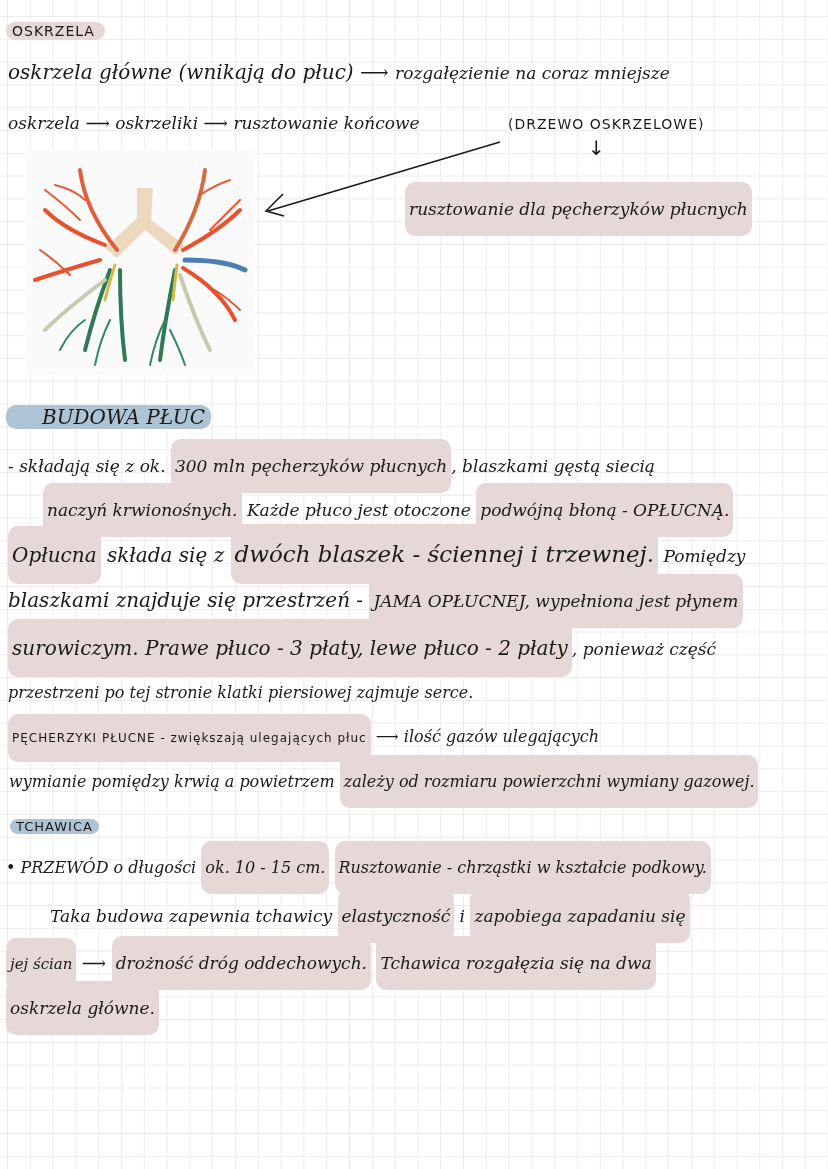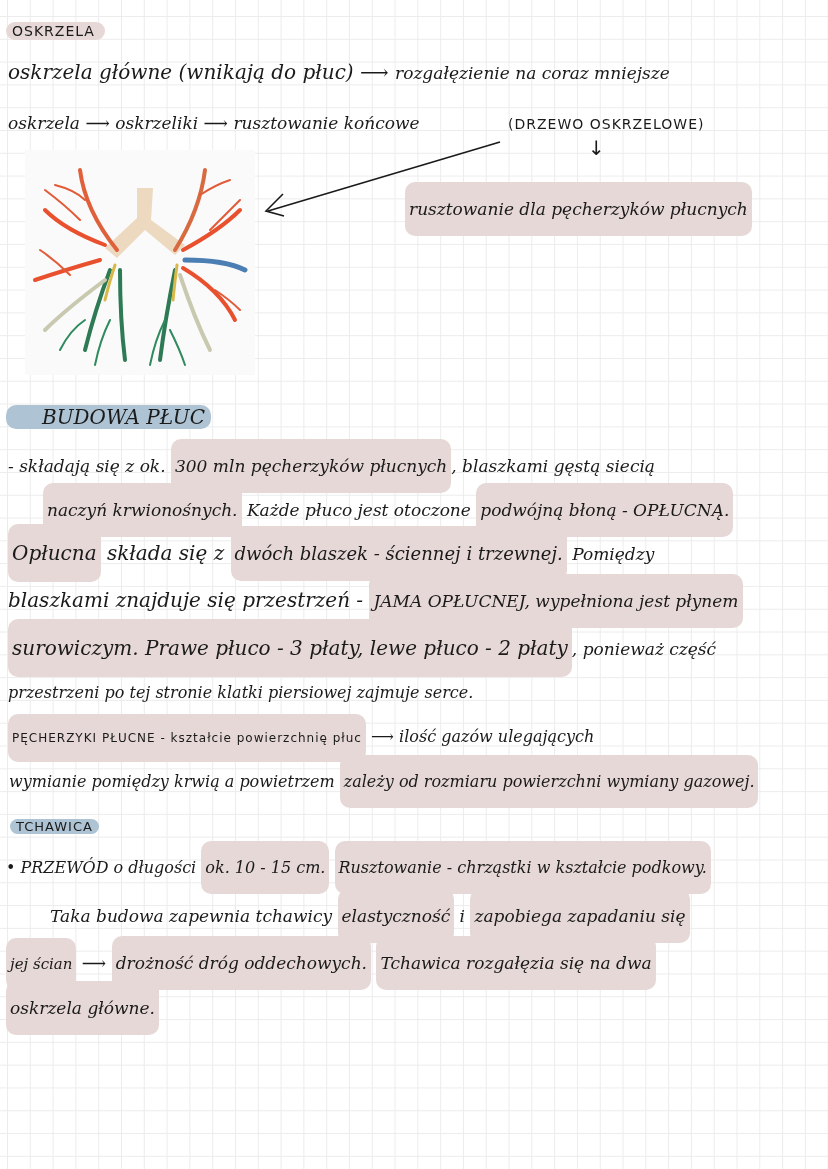--- a/index.html
+++ b/index.html
@@ -89,35 +89,35 @@
 <div class="abs hand line" style="left:8px; top:456px;">
   <span>- składają się z ok.</span>
   <span class="hl">300 mln pęcherzyków płucnych</span><span>, blaszkami gęstą siecią</span>
 </div>
 
 <div class="abs hand line" style="left:8px; top:500px;margin-left:35px;">
   <span class="hl">naczyń krwionośnych.</span><span> Każde płuco jest otoczone </span><span class="hl">podwójną błoną - OPŁUCNĄ.</span>
 </div>
 
 <div class="abs hand big" style="left:8px; top:541px;">
-  <span class="hl">Opłucna</span><span> składa się z </span><span class="hl" style="font-size:18px">dwóch blaszek - ściennej i trzewnej.</span><span style="font-size:17px"> Pomiędzy</span>
+  <span class="hl">Opłucna</span><span> składa się z </span><span class="hl" style="font-size:23px">dwóch blaszek - ściennej i trzewnej.</span><span style="font-size:17px"> Pomiędzy</span>
 </div>
 
 <div class="abs hand big" style="left:8px; top:588px;">
   <span>blaszkami znajduje się przestrzeń - </span><span class="hl" style="font-size:17px">JAMA OPŁUCNEJ, wypełniona jest płynem</span>
 </div>
 
 <div class="abs hand big" style="left:8px; top:636px;">
   <span class="hl">surowiczym. Prawe płuco - 3 płaty, lewe płuco - 2 płaty</span><span style="font-size:17px">, ponieważ część</span>
 </div>
 
 <div class="abs hand" style="left:8px; top:683px; font-size:16px;">przestrzeni po tej stronie klatki piersiowej zajmuje serce.</div>
 
 <div class="abs hand" style="left:8px; top:727px; font-size:16px;">
-  <span class="hl caps" style="font-family:'DejaVu Sans',sans-serif; font-style:normal; font-size:12px;">PĘCHERZYKI PŁUCNE - kształcie powierzchnię płuc</span>
+  <span class="hl caps" style="font-family:'DejaVu Sans',sans-serif; font-style:normal; font-size:12px;">PĘCHERZYKI PŁUCNE - zwiększają ulegających płuc</span>
   <span>⟶</span>
   <span>ilość gazów ulegających</span>
 </div>
 
 <div class="abs hand" style="left:9px; top:772px; font-size:16px;">
   <span>wymianie pomiędzy krwią a powietrzem </span><span class="hl">zależy od rozmiaru powierzchni wymiany gazowej.</span>
 </div>
 
 <div class="abs caps hl-blue" style="left:10px; top:819px; font-size:13px; padding:0 6px;">TCHAWICA</div>
 

